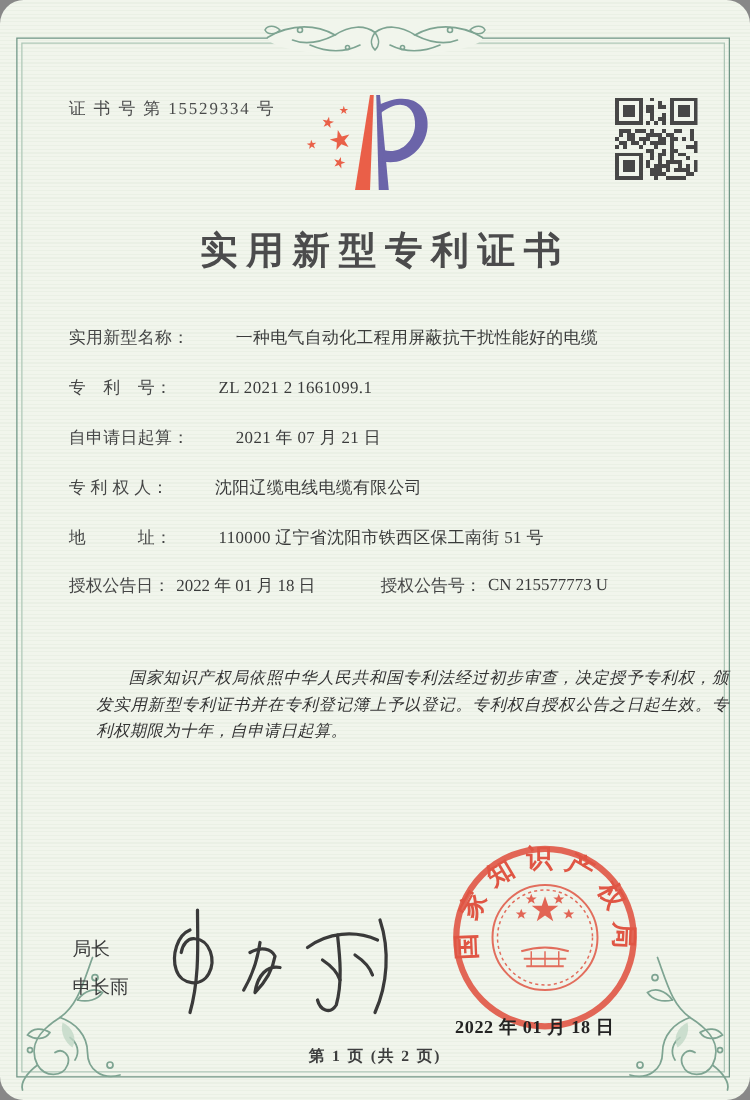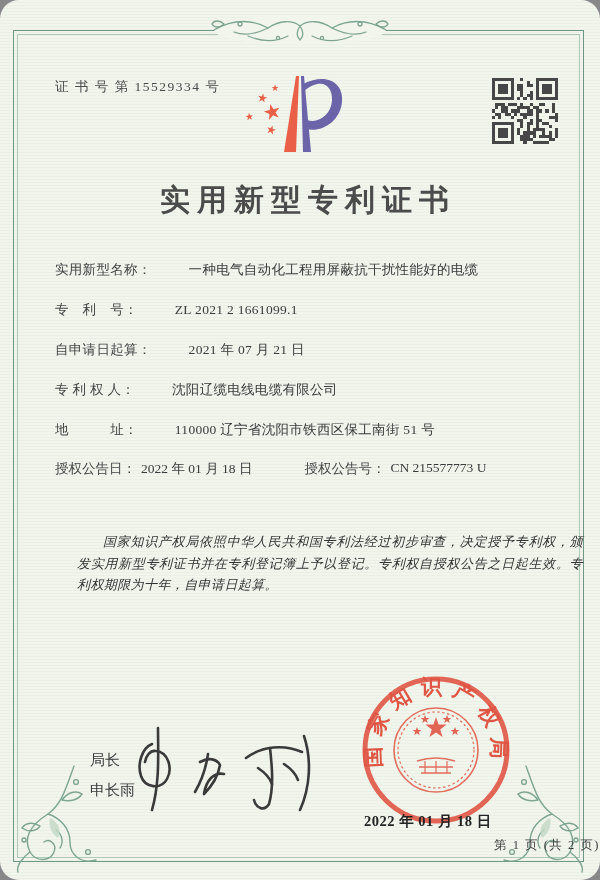--- a/index.html
+++ b/index.html
@@ -16,25 +16,25 @@
   .qr{position:absolute;left:492px;top:78px;width:66px;height:66px;}
   .title{position:absolute;left:0;right:0;top:180px;text-align:center;font-size:30px;font-weight:bold;letter-spacing:7px;color:#4b4b4c;padding-left:16px;}
   .fields{position:absolute;left:55px;top:250px;width:505px;}
   .field-row{height:40px;display:flex;align-items:center;font-size:13.5px;letter-spacing:.3px;gap:32px;}
   .field-label{white-space:pre;color:#454646;}
   .field-value{margin-left:5px;color:#3a3b3b;}
   .grant-row{height:38px;display:flex;align-items:center;font-size:13.5px;font-family:Liberation Serif, serif;}
   .grant-pair2{margin-left:52px;display:flex;}
   .body-text{position:absolute;left:53px;top:531px;width:506px;font-size:13px;line-height:1.66;letter-spacing:.4px;color:#333;font-style:italic;margin-left:24px;}
   .body-text p{margin:0;text-indent:2em;text-align:justify;}
-  .signer{position:absolute;left:58px;top:745px;font-size:15px;line-height:30px;color:#3a3b3b;margin-left:32px;}
+  .signer{position:absolute;left:58px;top:745px;font-size:15px;line-height:30px;color:#3a3b3b;}
   .signature-svg{position:absolute;left:112px;top:722px;width:215px;height:100px;}
   .seal-svg{position:absolute;left:351px;top:665px;width:170px;height:170px;opacity:.93;}
   .seal-date{position:absolute;left:364px;top:812px;font-size:14.5px;letter-spacing:.5px;color:#232323;font-weight:bold;}
-  .footer{position:absolute;left:0;right:0;top:837px;text-align:right;font-size:12.5px;letter-spacing:1.5px;color:#3d3e3e;}
+  .footer{position:absolute;left:0;right:0;top:837px;text-align:center;font-size:12.5px;letter-spacing:1.5px;color:#3d3e3e;font-weight:bold;}
   .ornament-top{position:absolute;left:150px;top:12px;width:300px;height:36px;}
   .ornament-bl{position:absolute;left:4px;top:760px;width:104px;height:114px;}
   .ornament-br{position:absolute;left:492px;top:760px;width:104px;height:114px;transform:scaleX(-1);}
 </style>
 </head>
 <body>
 
 <div class="page">
 
   <div class="frame-outer"></div>

